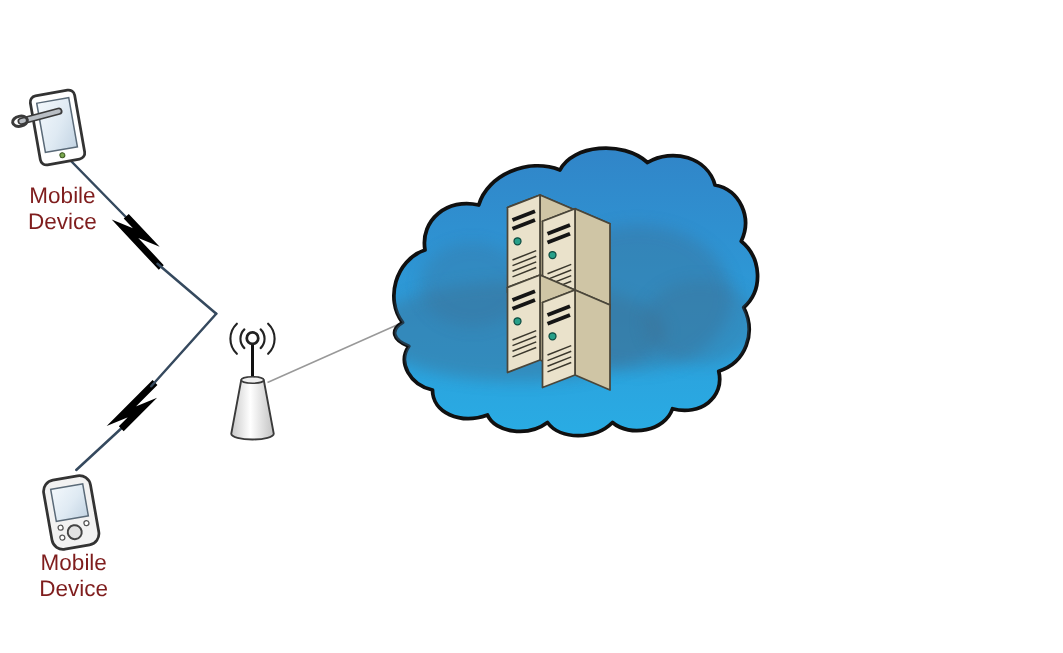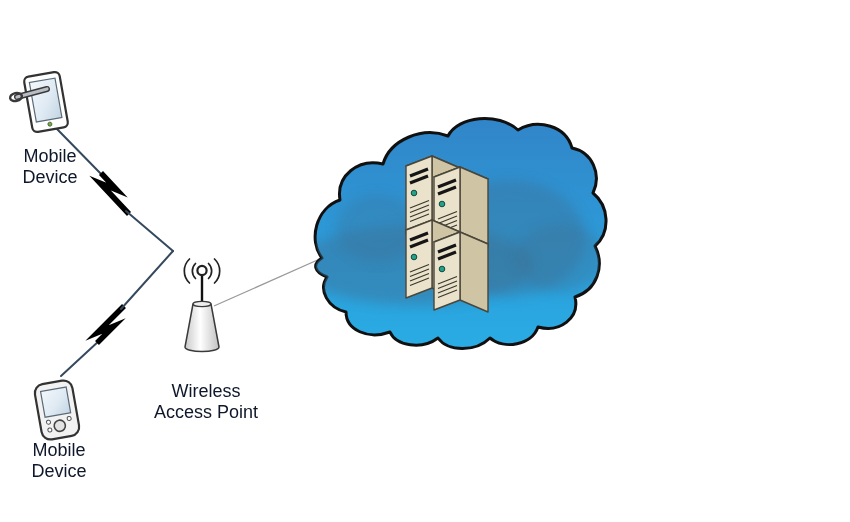--- a/index.html
+++ b/index.html
@@ -1,20 +1,20 @@
 <!DOCTYPE html>
 <html><head>
 <meta charset="utf-8">
 <style>
   html,body{margin:0;padding:0;background:#ffffff;}
   .stage{position:relative;width:850px;height:522px;background:#ffffff;overflow:hidden;
          font-family:"Liberation Sans",sans-serif;}
   .stage svg{position:absolute;left:0;top:0;}
   .lbl{position:absolute;text-align:center;font-size:18px;line-height:21px;
-       color:#0f172a;font-family:"Liberation Sans",sans-serif;white-space:normal;}
+       color:#7f1d1d;font-family:"Liberation Sans",sans-serif;white-space:normal;}
 </style>
 </head>
 <body>
 
 <div class="stage">
 <svg width="850" height="522" viewBox="0 0 850 522">
   <defs>
     <linearGradient id="cloudGrad" x1="0" y1="0" x2="0" y2="1">
       <stop offset="0%" stop-color="#3185c8"></stop>
       <stop offset="55%" stop-color="#2d9bd8"></stop>
@@ -111,15 +111,14 @@
     <circle cx="46.5" cy="420.5" r="2" fill="#ffffff" stroke="#555555" stroke-width="1"></circle>
     <circle cx="46.5" cy="428.5" r="2" fill="#ffffff" stroke="#555555" stroke-width="1"></circle>
     <circle cx="67.5" cy="420.5" r="2" fill="#ffffff" stroke="#555555" stroke-width="1"></circle>
   </g>
 </svg>
 
   <div class="lbl" style="left:0px;top:146px;width:100px">Mobile Device</div>
 
   <div class="lbl" style="left:9px;top:440px;width:100px">Mobile Device</div>
 
-  <div class="lbl" style="left:150px;top:381px;width:112px">Wireless Access Point</div>
 
 </div>
 
 </body></html>

